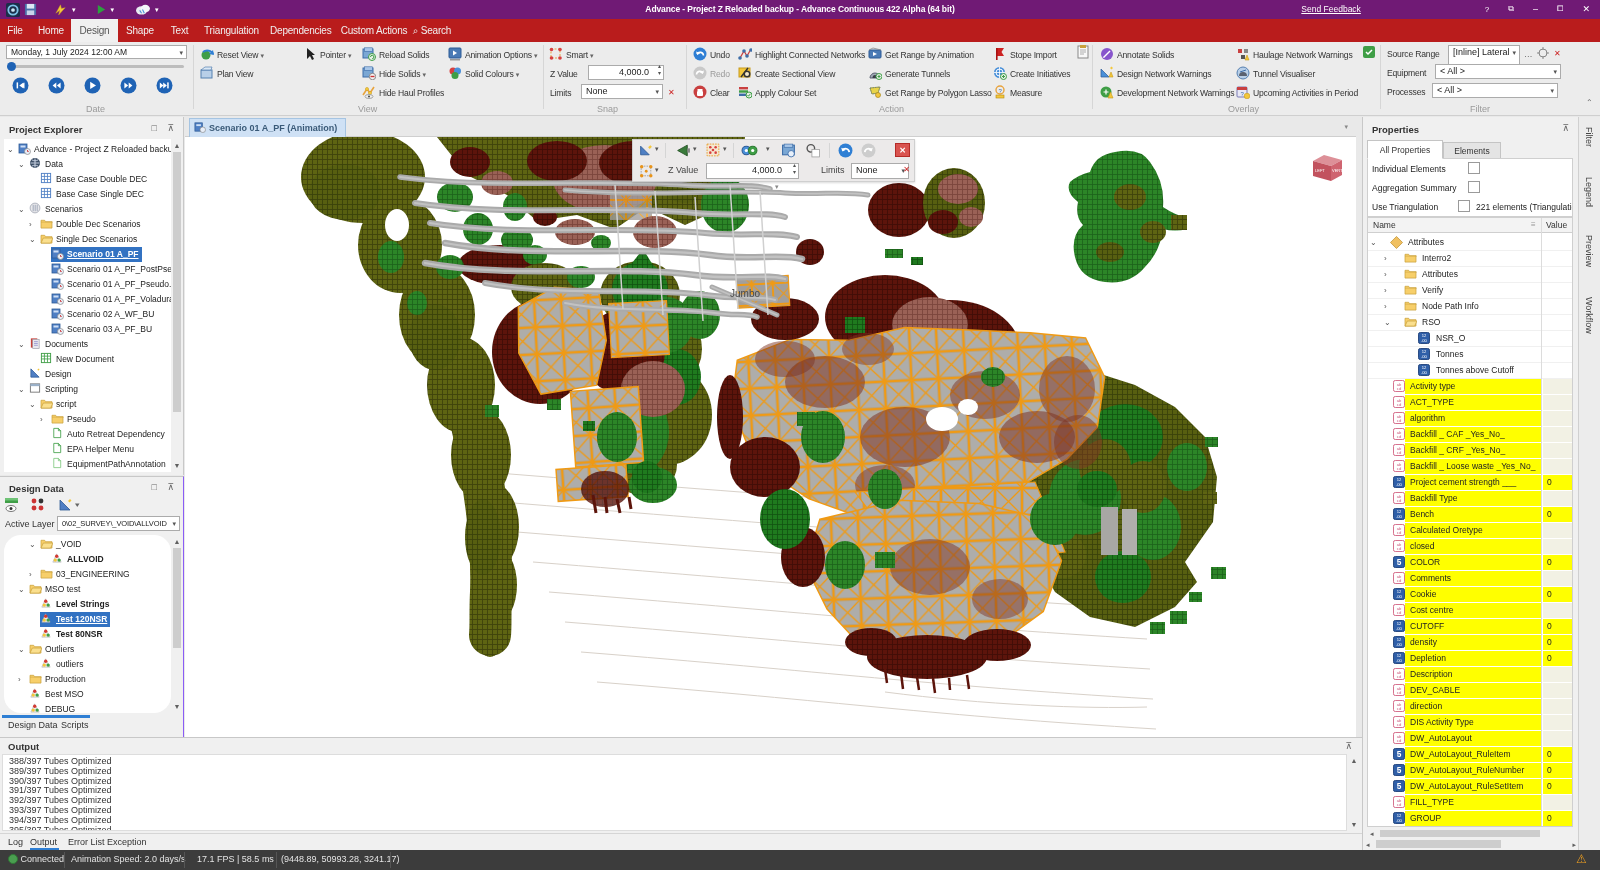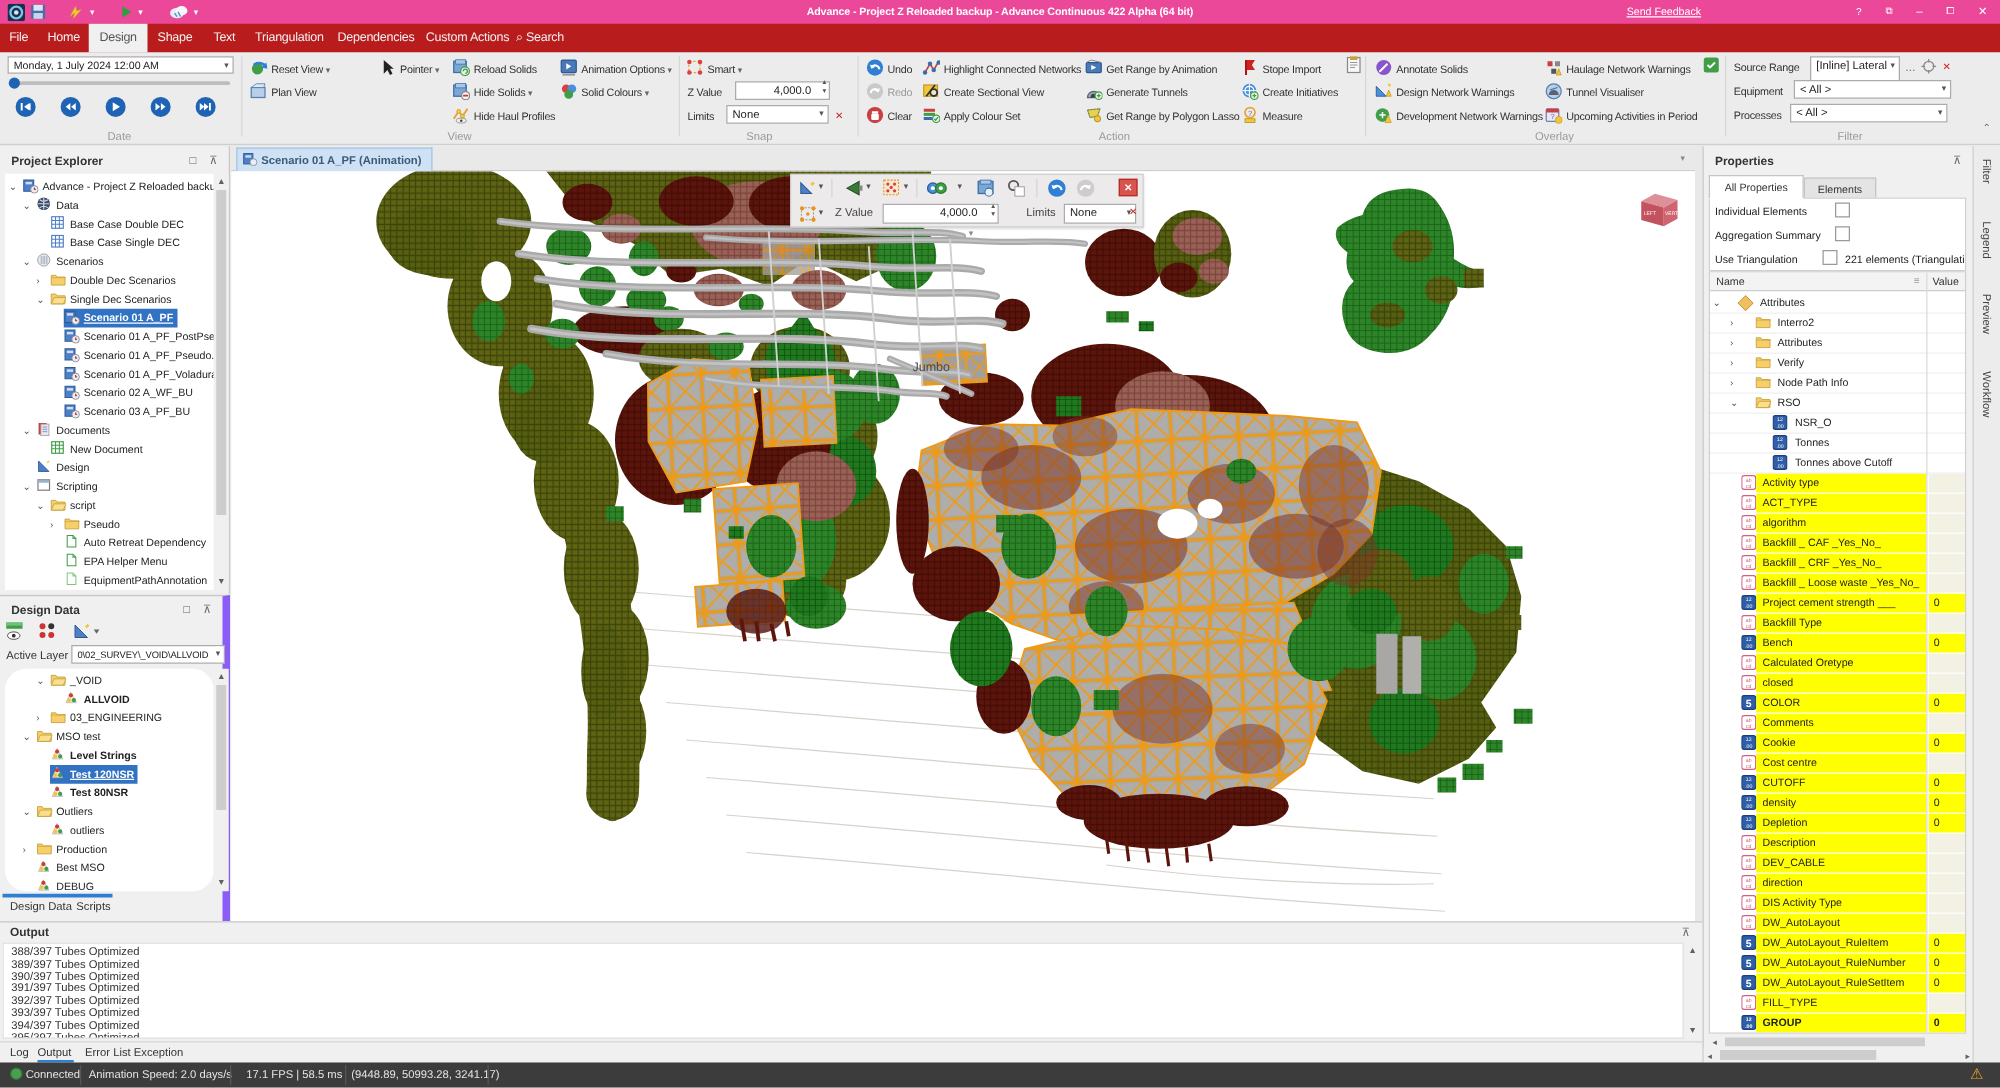--- a/index.html
+++ b/index.html
@@ -1,16 +1,16 @@
 <!DOCTYPE html>
 <html><head><meta charset="utf-8"><style>
 * { margin:0; padding:0; box-sizing:border-box; }
 html,body { width:1600px; height:870px; overflow:hidden; font-family:"Liberation Sans", sans-serif; background:#e9e9e9; }
 .abs { position:absolute; }
-#titlebar { position:absolute; left:0; top:0; width:1600px; height:31px; background:#ec4899; }
+#titlebar { position:absolute; left:0; top:0; width:1600px; height:31px; background:#701a75; }
 #titlebar .qat { position:absolute; left:0; top:0; height:19px; display:flex; align-items:center; gap:4px; padding-left:6px; }
 #titlebar .title { position:absolute; left:0; right:0; top:4px; text-align:center; color:#fff; font-size:8.5px; font-weight:bold; letter-spacing:-0.1px; }
 #titlebar .right { position:absolute; right:10px; top:4px; color:#fff; font-size:9px; display:flex; gap:19px; align-items:center;}
 #menubar { position:absolute; left:0; top:19px; width:1600px; height:23px; background:#b91c1c; font-size:10px; }
 #menubar .mi { position:absolute; top:0; height:23px; line-height:23px; color:#f0f0f0; text-align:center; letter-spacing:-0.2px; }
 #menubar .active { background:#f0f0f0; color:#555; }
 #ribbon { position:absolute; left:0; top:42px; width:1600px; height:74px; background:#ececec; border-bottom:1px solid #cfcfcf; font-size:9px; }
 .rsep { position:absolute; top:3px; height:64px; width:1px; background:#d6d6d6; }
 .rlabel { position:absolute; top:62px; font-size:9px; color:#9a9a9a; }
 .rbtn { position:absolute; color:#333; white-space:nowrap; height:14px; line-height:14px; letter-spacing:-0.2px; font-size:8.6px; }
@@ -414,21 +414,21 @@
           <path d="M3 1.5 h5 l2.5 2.5 v7.5 h-7.5 Z" fill="#fff" stroke="#7ec87e" stroke-width="0.9"></path>
           <path d="M8 1.5 v2.5 h2.5" fill="none" stroke="#7ec87e" stroke-width="0.9"></path>
         </svg>EquipmentPathAnnotation</div>
     </div>
   <div class="sb" style="left:171px;top:22px;width:12px;height:333px;">
      <div class="arr" style="left:0;top:3px;width:12px;">▲</div>
      <div class="arr" style="left:0;bottom:3px;width:12px;">▼</div>
      <div class="thumb" style="left:2px;top:13px;width:8px;height:260px;"></div>
   </div>
 </div>
-<div class="abs" style="left:0;top:476px;width:184px;height:261px;background:#f0f0f0;border-right:6px solid #8b5cf6;border-top:1px solid #c8c8c8;">
+<div class="abs" style="left:0;top:476px;width:184px;height:261px;background:#f0f0f0;border-right:1px solid #8b5cf6;border-top:1px solid #c8c8c8;">
   <div class="panel-h" style="left:9px;top:6px;">Design Data</div>
   <div class="abs" style="right:26px;top:5px;color:#666;font-size:9px;">□</div>
   <div class="abs" style="right:9px;top:5px;color:#666;font-size:9px;">⊼</div>
   <div class="abs" style="left:4px;top:19px;width:176px;height:18px;"><svg width="176" height="18" viewBox="0 0 176 18">
         <rect x="1" y="2" width="13" height="5" fill="#3f9e46"></rect>
         <rect x="1" y="2" width="13" height="2.5" fill="#6fc376"></rect>
         <ellipse cx="7" cy="12.5" rx="5" ry="3" fill="#fff" stroke="#555" stroke-width="0.8"></ellipse>
         <circle cx="7" cy="12.5" r="1.5" fill="#333"></circle>
         <circle cx="30" cy="5" r="2.4" fill="#c33"></circle>
         <circle cx="37" cy="5" r="2.4" fill="#333"></circle>
@@ -1208,21 +1208,21 @@
 <div style="position:absolute;left:0;top:576px;width:204px;height:16px;font-size:8.5px;color:#222;">
         <div style="position:absolute;left:37px;top:0.5px;width:136px;height:15px;background:#ffff00;"></div>
         <div style="position:absolute;left:175px;top:0.5px;width:29px;height:15px;background:#f2f1e4;"></div>
         <svg style="position:absolute;left:25px;top:2px;" width="12" height="12" viewBox="0 0 13 13">
           <rect x="0.5" y="0.5" width="12" height="12" rx="2" fill="#fff" stroke="#d06080"></rect>
           <text x="6.5" y="6" font-size="4.5" fill="#d06080" text-anchor="middle" font-family="Liberation Sans">ab</text>
           <text x="6.5" y="11" font-size="4.5" fill="#d06080" text-anchor="middle" font-family="Liberation Sans">cd</text>
         </svg>
         <span style="position:absolute;left:42px;top:3px;white-space:nowrap;">FILL_TYPE</span>
       </div>
-<div style="position:absolute;left:0;top:592px;width:204px;height:16px;font-size:8.5px;color:#222;font-weight:bold;">
+<div style="position:absolute;left:0;top:592px;width:204px;height:16px;font-size:8.5px;color:#222;">
         <div style="position:absolute;left:37px;top:0.5px;width:136px;height:15px;background:#ffff00;"></div>
         <div style="position:absolute;left:175px;top:0.5px;width:29px;height:15px;background:#ffff00;"></div>
         <svg style="position:absolute;left:25px;top:2px;" width="12" height="12" viewBox="0 0 13 13">
           <rect x="0.5" y="0.5" width="12" height="12" rx="2" fill="#2f5fa8" stroke="#1d3f78"></rect>
           <text x="6.5" y="5.5" font-size="4.5" fill="#fff" text-anchor="middle" font-family="Liberation Sans">12</text>
           <text x="6.5" y="11" font-size="4.5" fill="#fff" text-anchor="middle" font-family="Liberation Sans">.00</text>
         </svg>
         <span style="position:absolute;left:42px;top:3px;white-space:nowrap;">GROUP</span>
         <span style="position:absolute;left:179px;top:3px;">0</span>
       </div>

